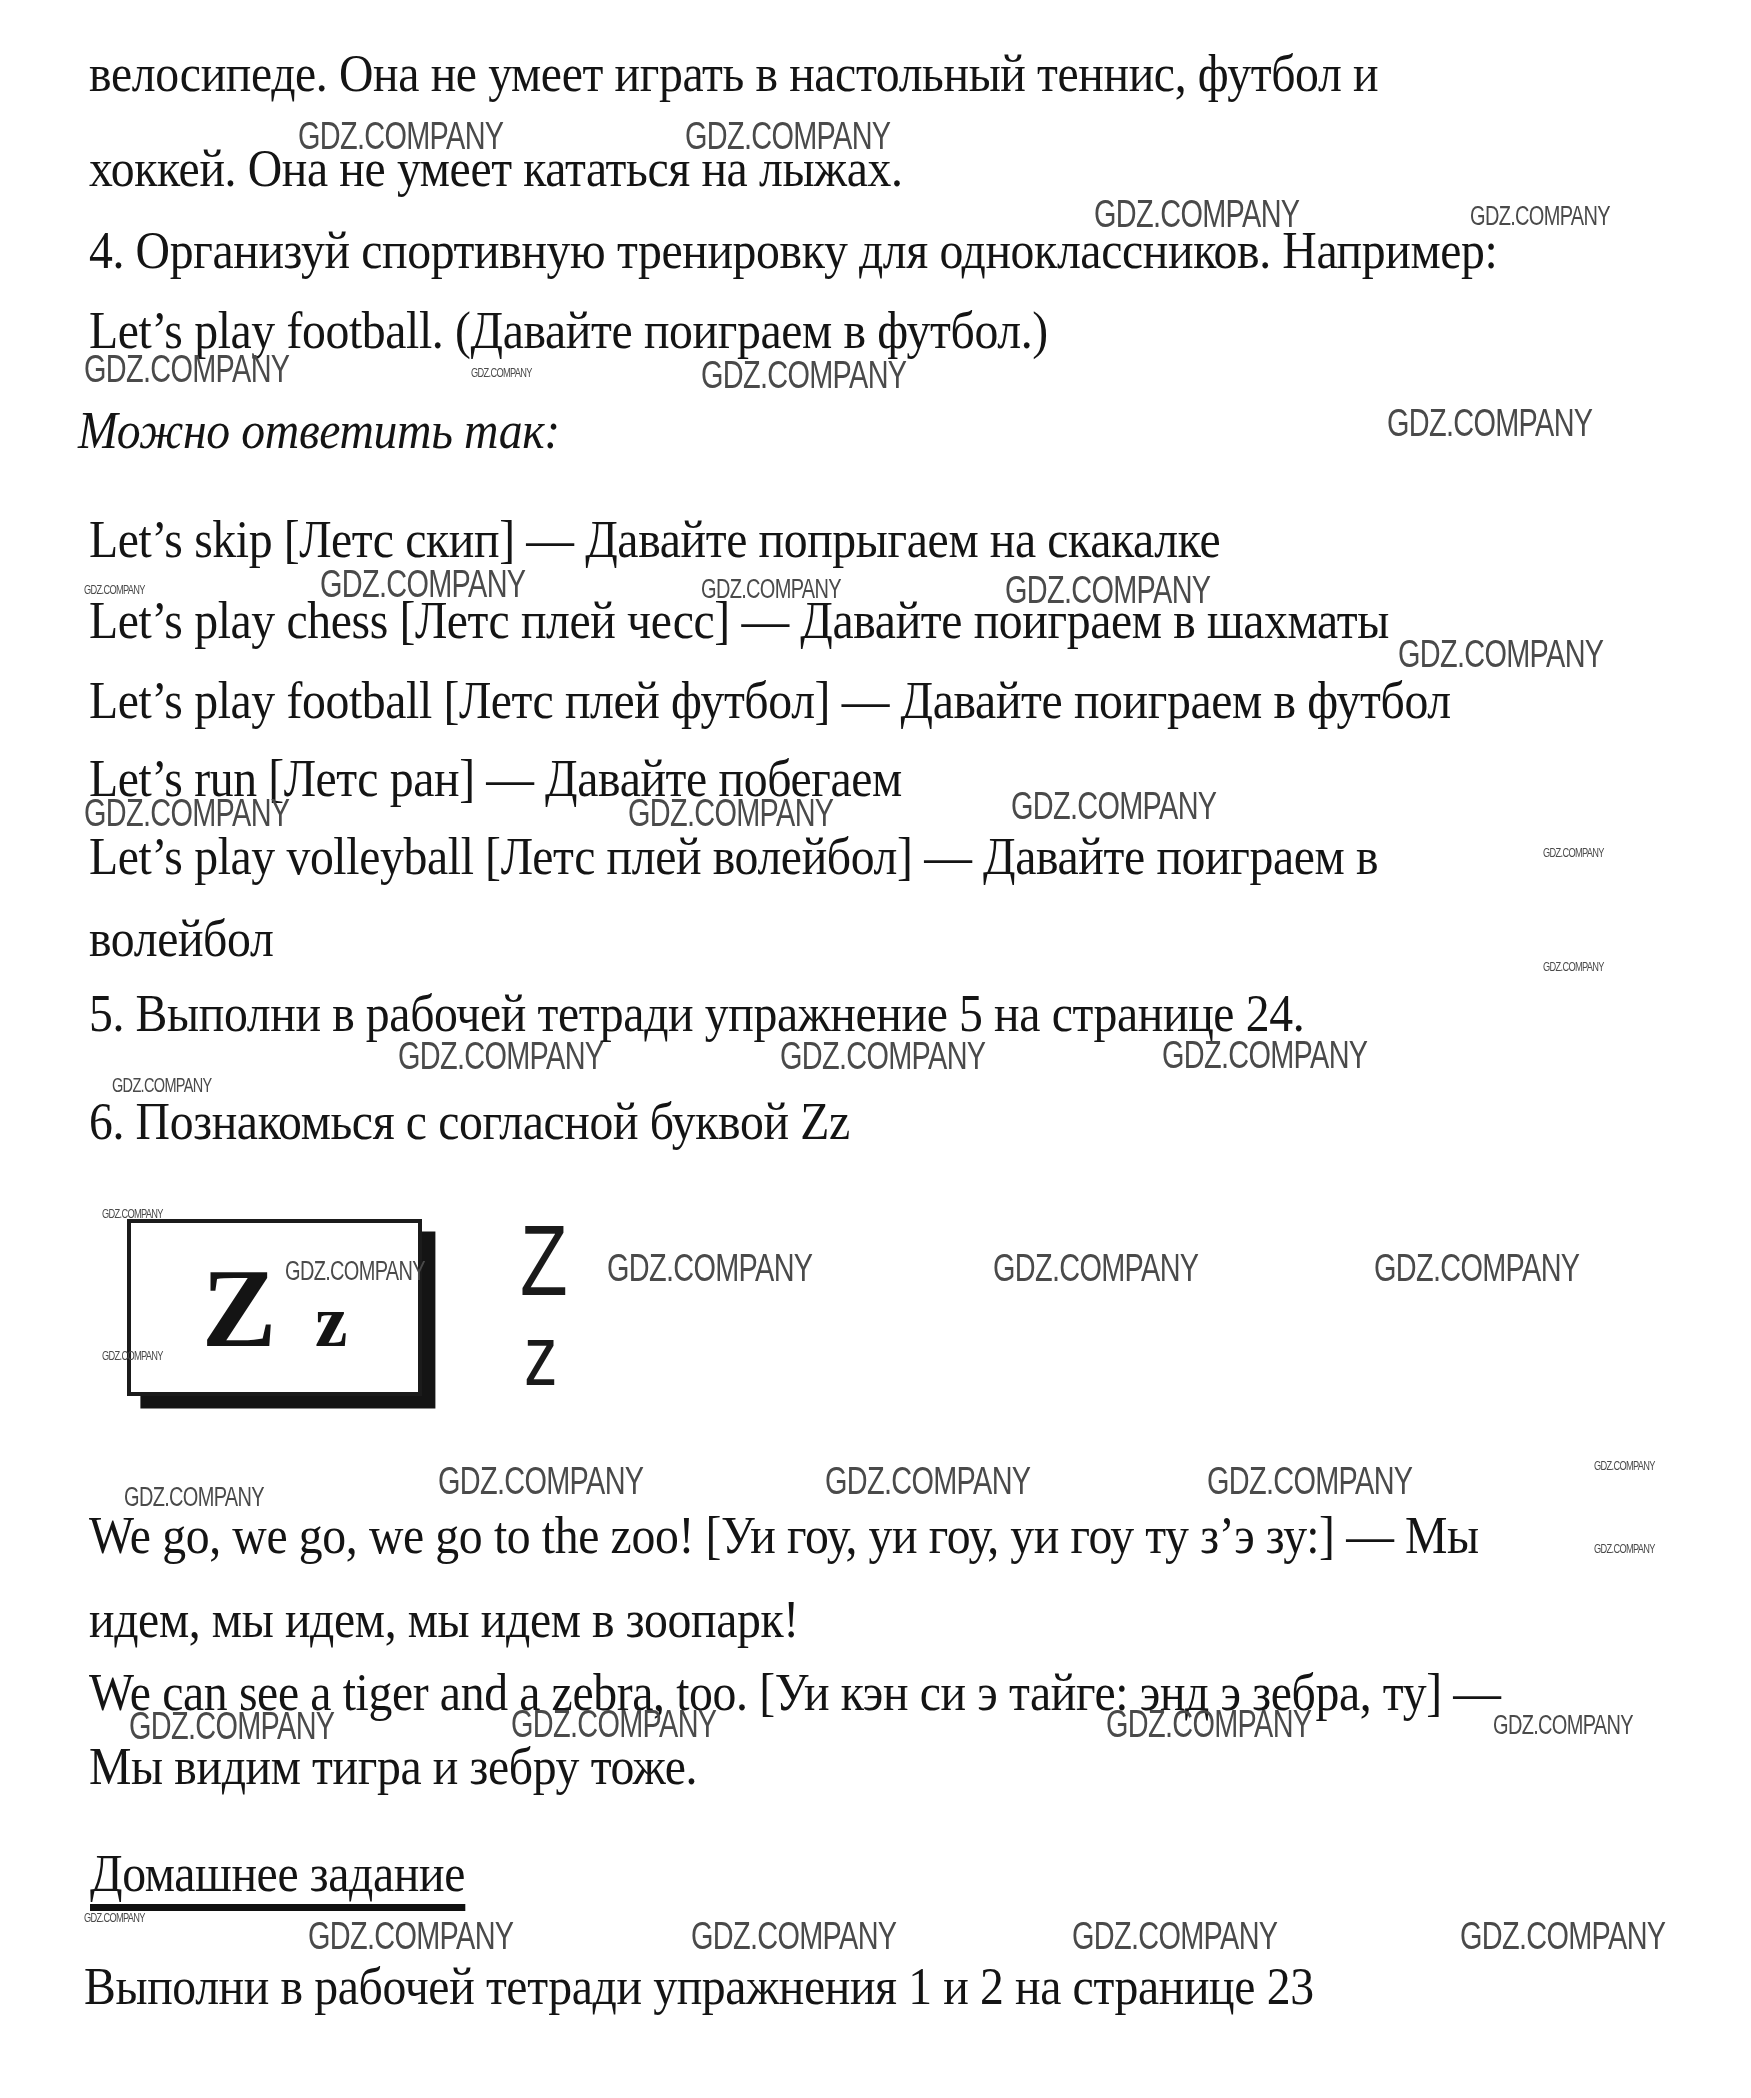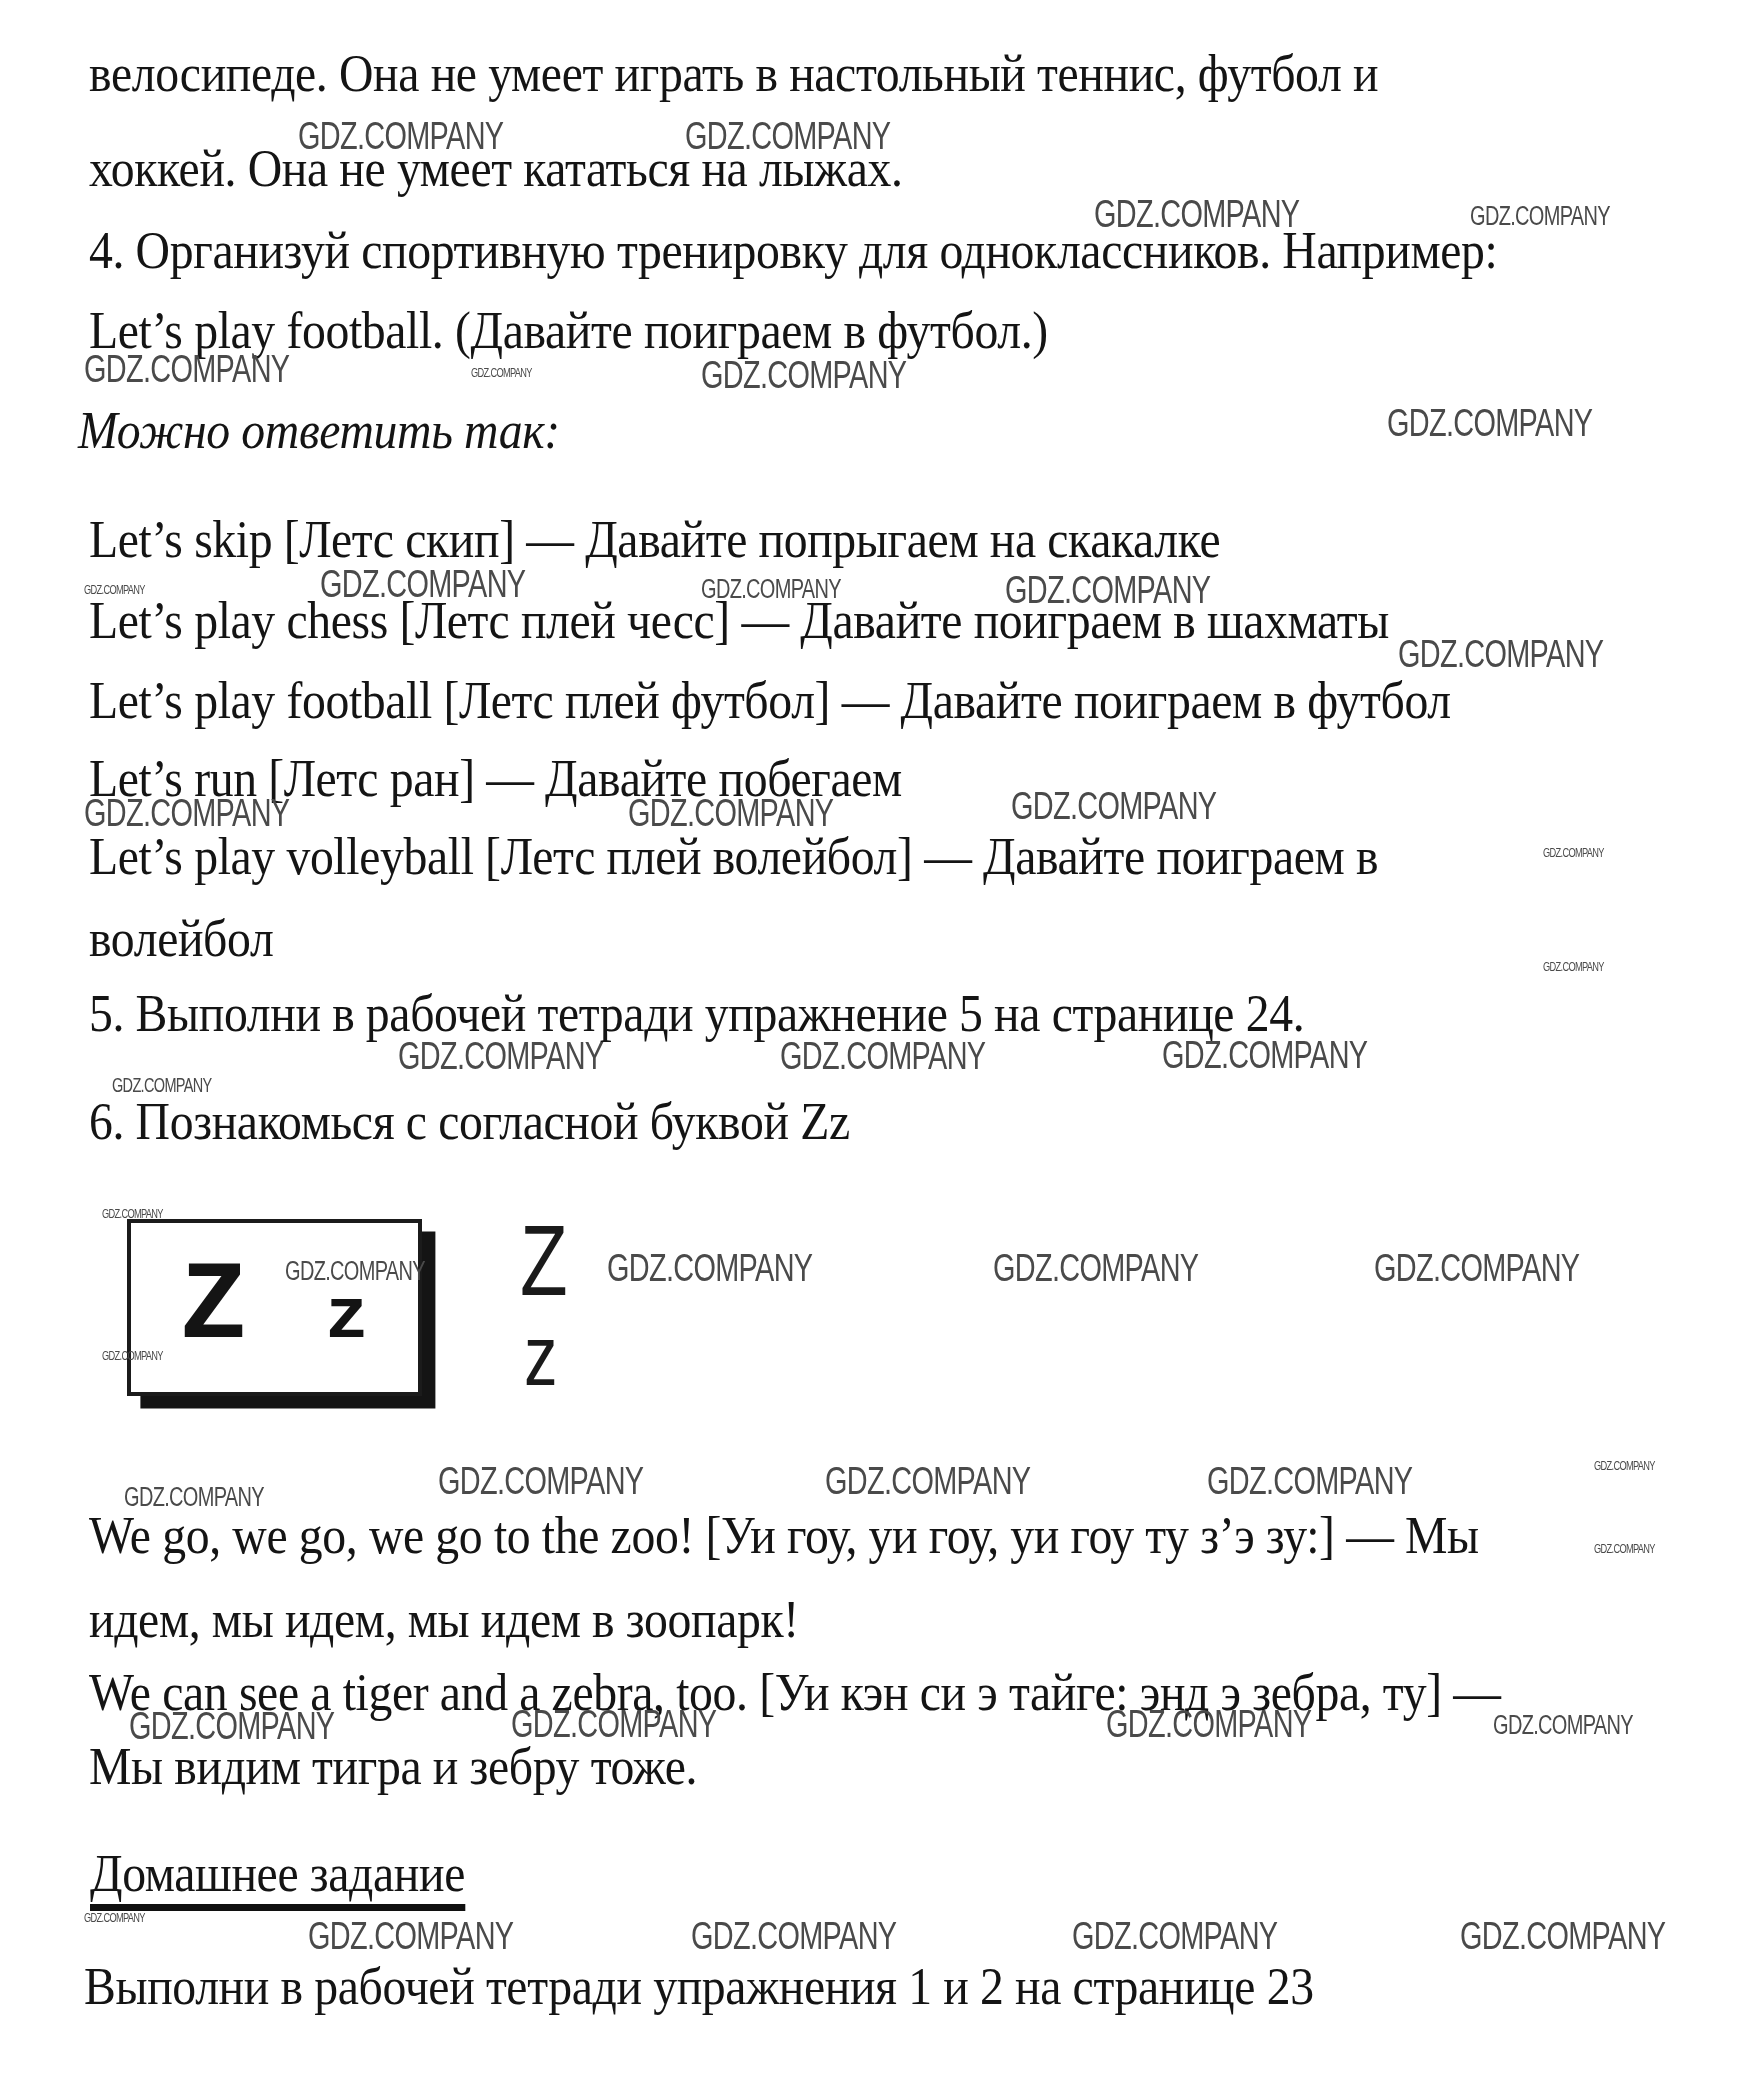--- a/index.html
+++ b/index.html
@@ -53,21 +53,21 @@
     height: 169px;
     background: #ffffff;
     border: 4.5px solid #1b1b1b;
     box-shadow: 13.4px 12.5px 0 0 #141414;
     display: flex;
     align-items: center;
     justify-content: center;
     z-index: 2;
   }
   .zz-card .pair {
-    font-family: Liberation Mono, monospace;
+    font-family: Liberation Serif, serif;
     font-weight: bold;
     font-size: 112px;
     line-height: 1;
     letter-spacing: 5.3px;
   }
   .zz-card .pair .low { font-size: 73px; letter-spacing: 0; }
   
   .sample {
     position: absolute;
     font-family: "Liberation Sans", sans-serif;

